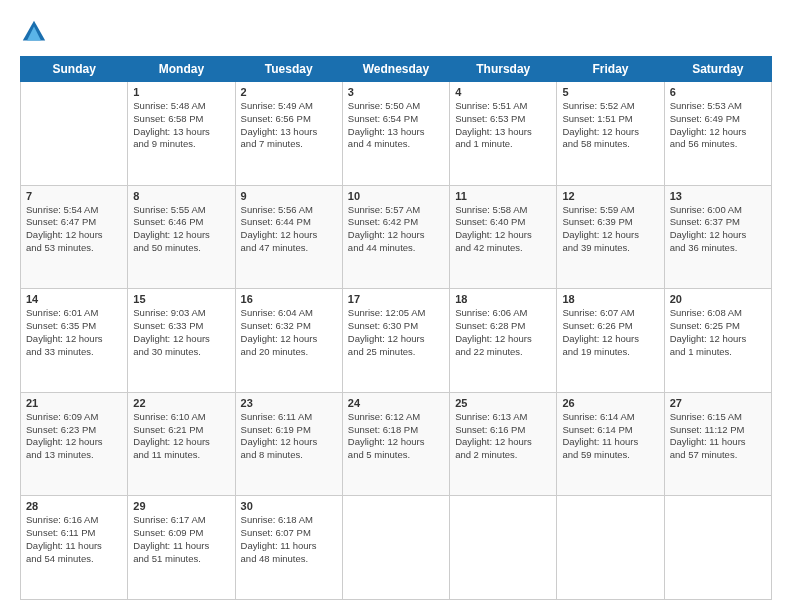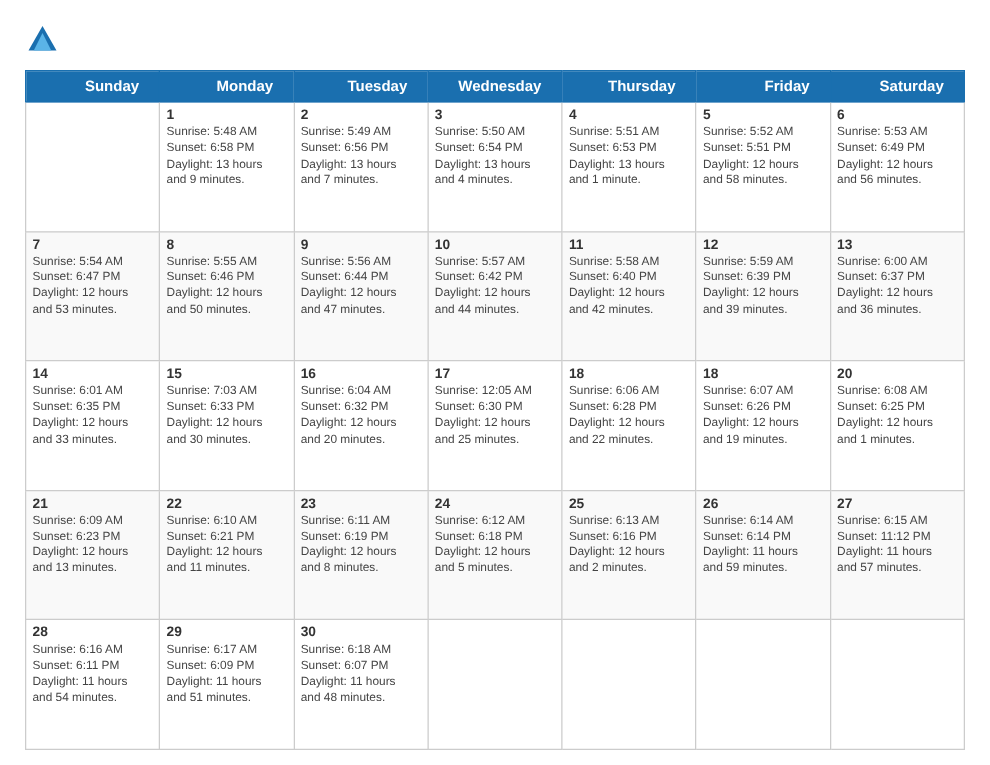--- a/index.html
+++ b/index.html
@@ -65,22 +65,22 @@
       border: 1px solid #ccc;
       border-collapse: collapse;
       width: 100%;
       table-layout: fixed;
     }
     .calendar th {
       background: #1a6faf;
       color: #fff;
       font-size: 12px;
       font-weight: bold;
-      padding: 5px 16px;
-      text-align: right;
+      padding: 5px 0;
+      text-align: center;
       border: 1px solid #1a6faf;
     }
     .calendar td {
       border: 1px solid #ccc;
       vertical-align: top;
       padding: 4px 5px;
       font-size: 9.5px;
       color: #333;
       height: 88px;
     }
@@ -167,21 +167,21 @@
           <td>
             <span class="day-num">4</span>
             <div class="cell-text">Sunrise: 5:51 AM</div>
             <div class="cell-text">Sunset: 6:53 PM</div>
             <div class="cell-text">Daylight: 13 hours</div>
             <div class="cell-text">and 1 minute.</div>
           </td>
           <td>
             <span class="day-num">5</span>
             <div class="cell-text">Sunrise: 5:52 AM</div>
-            <div class="cell-text">Sunset: 5:51 PM</div>
+            <div class="cell-text">Sunset: 1:51 PM</div>
             <div class="cell-text">Daylight: 12 hours</div>
             <div class="cell-text">and 58 minutes.</div>
           </td>
           <td>
             <span class="day-num">6</span>
             <div class="cell-text">Sunrise: 5:53 AM</div>
             <div class="cell-text">Sunset: 6:49 PM</div>
             <div class="cell-text">Daylight: 12 hours</div>
             <div class="cell-text">and 56 minutes.</div>
           </td>
@@ -240,21 +240,21 @@
         <tr>
           <td>
             <span class="day-num">14</span>
             <div class="cell-text">Sunrise: 6:01 AM</div>
             <div class="cell-text">Sunset: 6:35 PM</div>
             <div class="cell-text">Daylight: 12 hours</div>
             <div class="cell-text">and 33 minutes.</div>
           </td>
           <td>
             <span class="day-num">15</span>
-            <div class="cell-text">Sunrise: 7:03 AM</div>
+            <div class="cell-text">Sunrise: 9:03 AM</div>
             <div class="cell-text">Sunset: 6:33 PM</div>
             <div class="cell-text">Daylight: 12 hours</div>
             <div class="cell-text">and 30 minutes.</div>
           </td>
           <td>
             <span class="day-num">16</span>
             <div class="cell-text">Sunrise: 6:04 AM</div>
             <div class="cell-text">Sunset: 6:32 PM</div>
             <div class="cell-text">Daylight: 12 hours</div>
             <div class="cell-text">and 20 minutes.</div>

